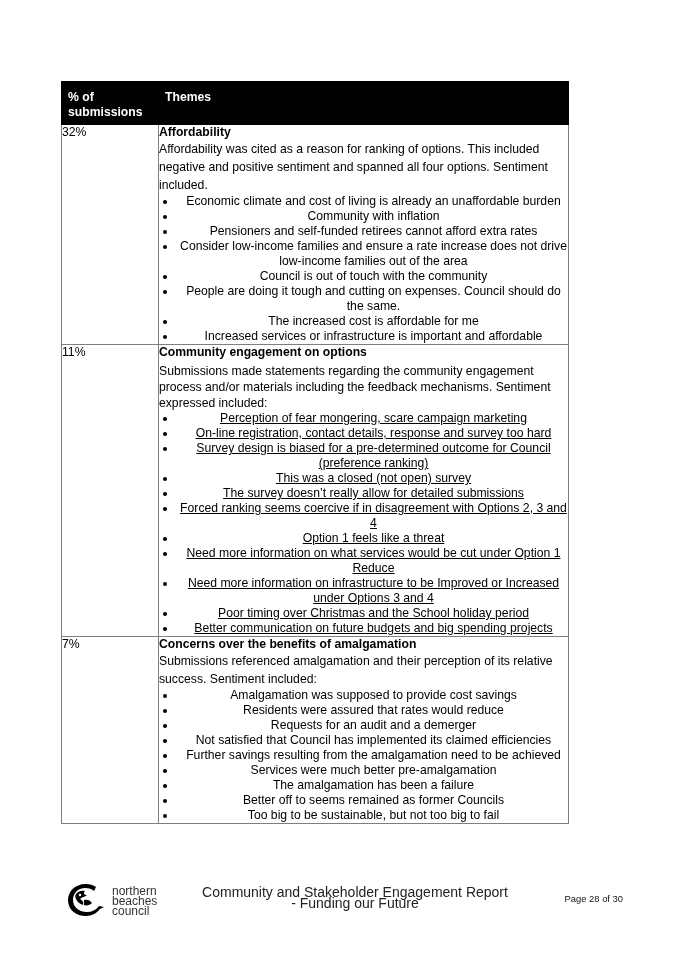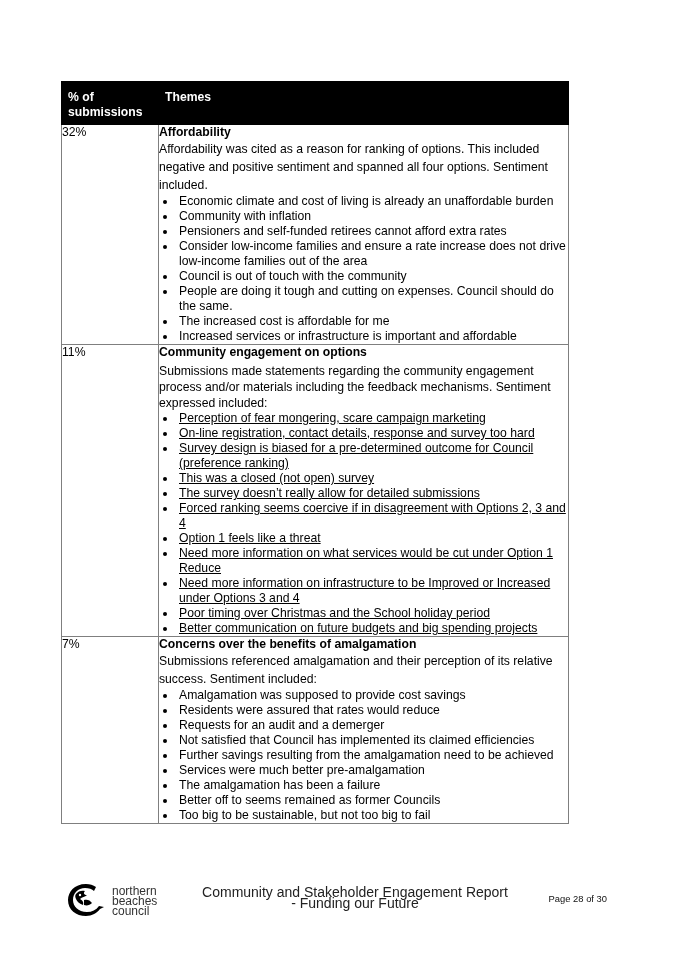--- a/index.html
+++ b/index.html
@@ -66,20 +66,21 @@
     }
     ul.points {
       list-style: none;
       margin: 0;
       padding: 0;
     }
     ul.points li {
       position: relative;
       padding-left: 20px;
       line-height: 15px;
+      text-align: center;
     }
     ul.points li::before {
       content: "";
       position: absolute;
       left: 4px;
       top: 6px;
       width: 4px;
       height: 4px;
       border-radius: 50%;
       background: #000;
@@ -117,21 +118,21 @@
       width: 310px;
       top: 9px;
       text-align: center;
       font-size: 14px;
       line-height: 11px;
       color: #222;
     }
     .footer-center span { display: block; }
     .page-num {
       position: absolute;
-      right: 68px;
+      right: 52px;
       top: 15px;
       font-size: 9.4px;
       color: #111;
     }
   </style>
 </head>
 <body>
 
 <div class="page">
 

